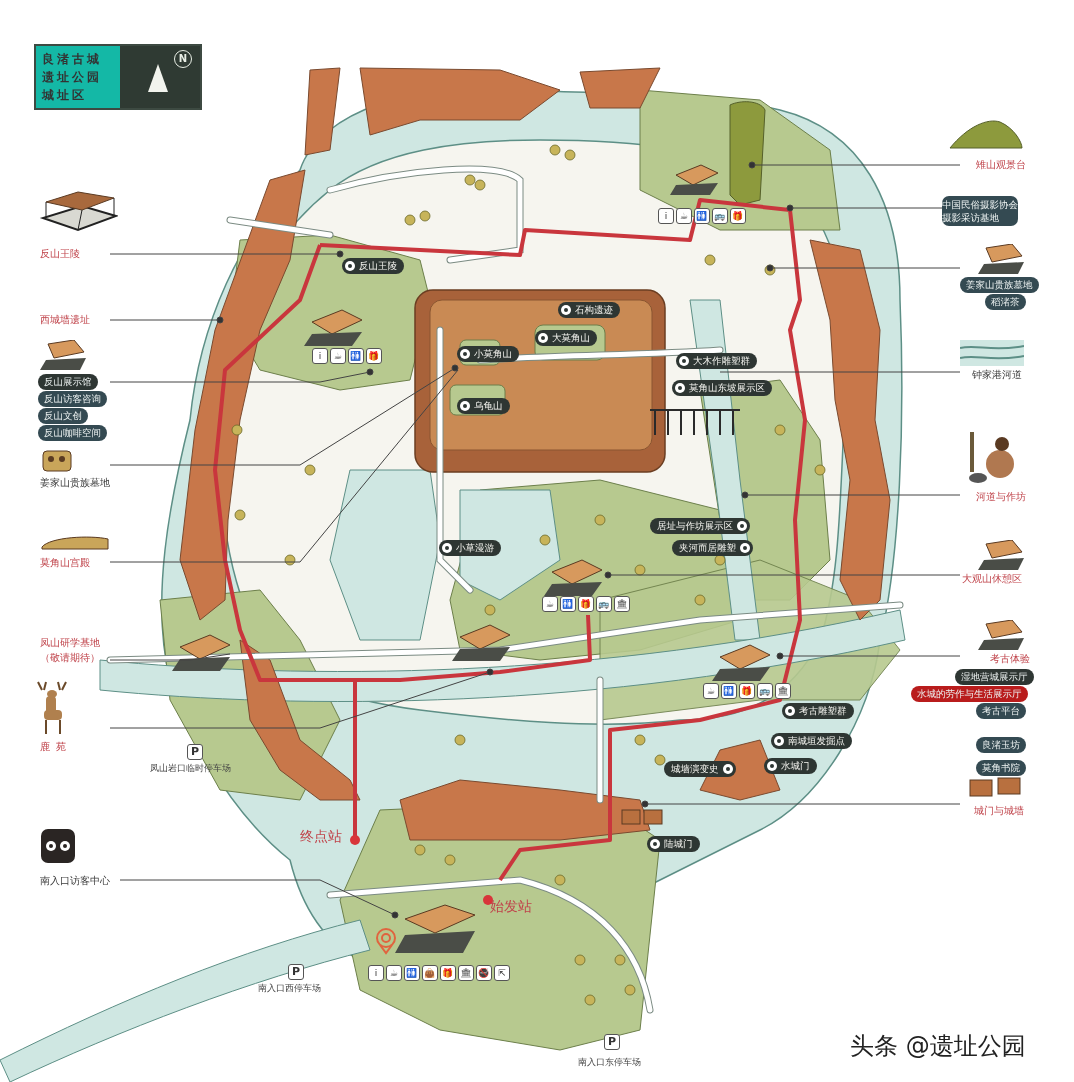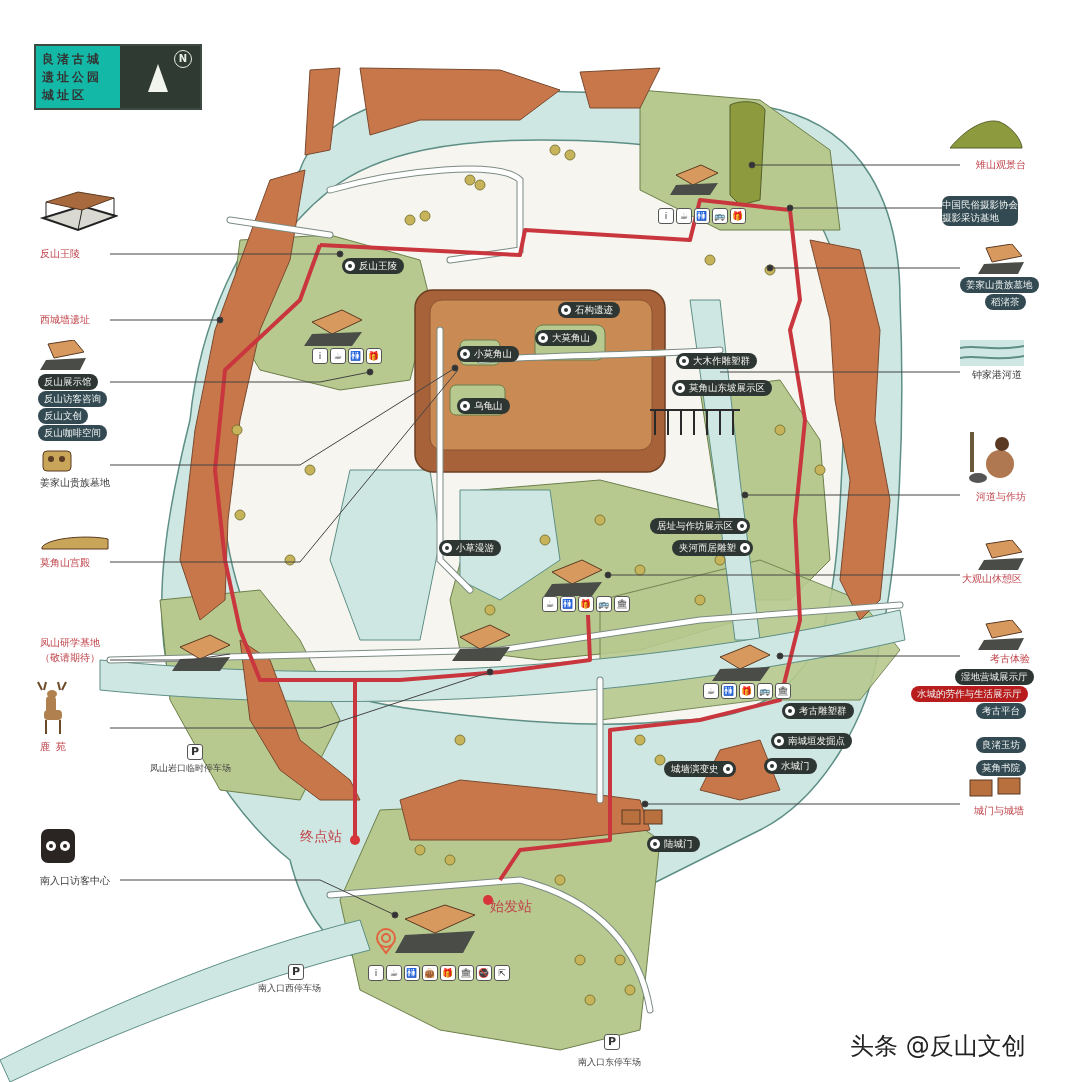--- a/index.html
+++ b/index.html
@@ -438,13 +438,13 @@
   <div class="svc">i</div>
   <div class="svc">☕</div>
   <div class="svc">🚻</div>
   <div class="svc">👜</div>
   <div class="svc">🎁</div>
   <div class="svc">🏛</div>
   <div class="svc">🚭</div>
   <div class="svc">⇱</div>
 </div>
 
-<div class="watermark">头条 @反山文创</div>
+<div class="watermark">头条 @遗址公园</div>
 
 </body></html>

